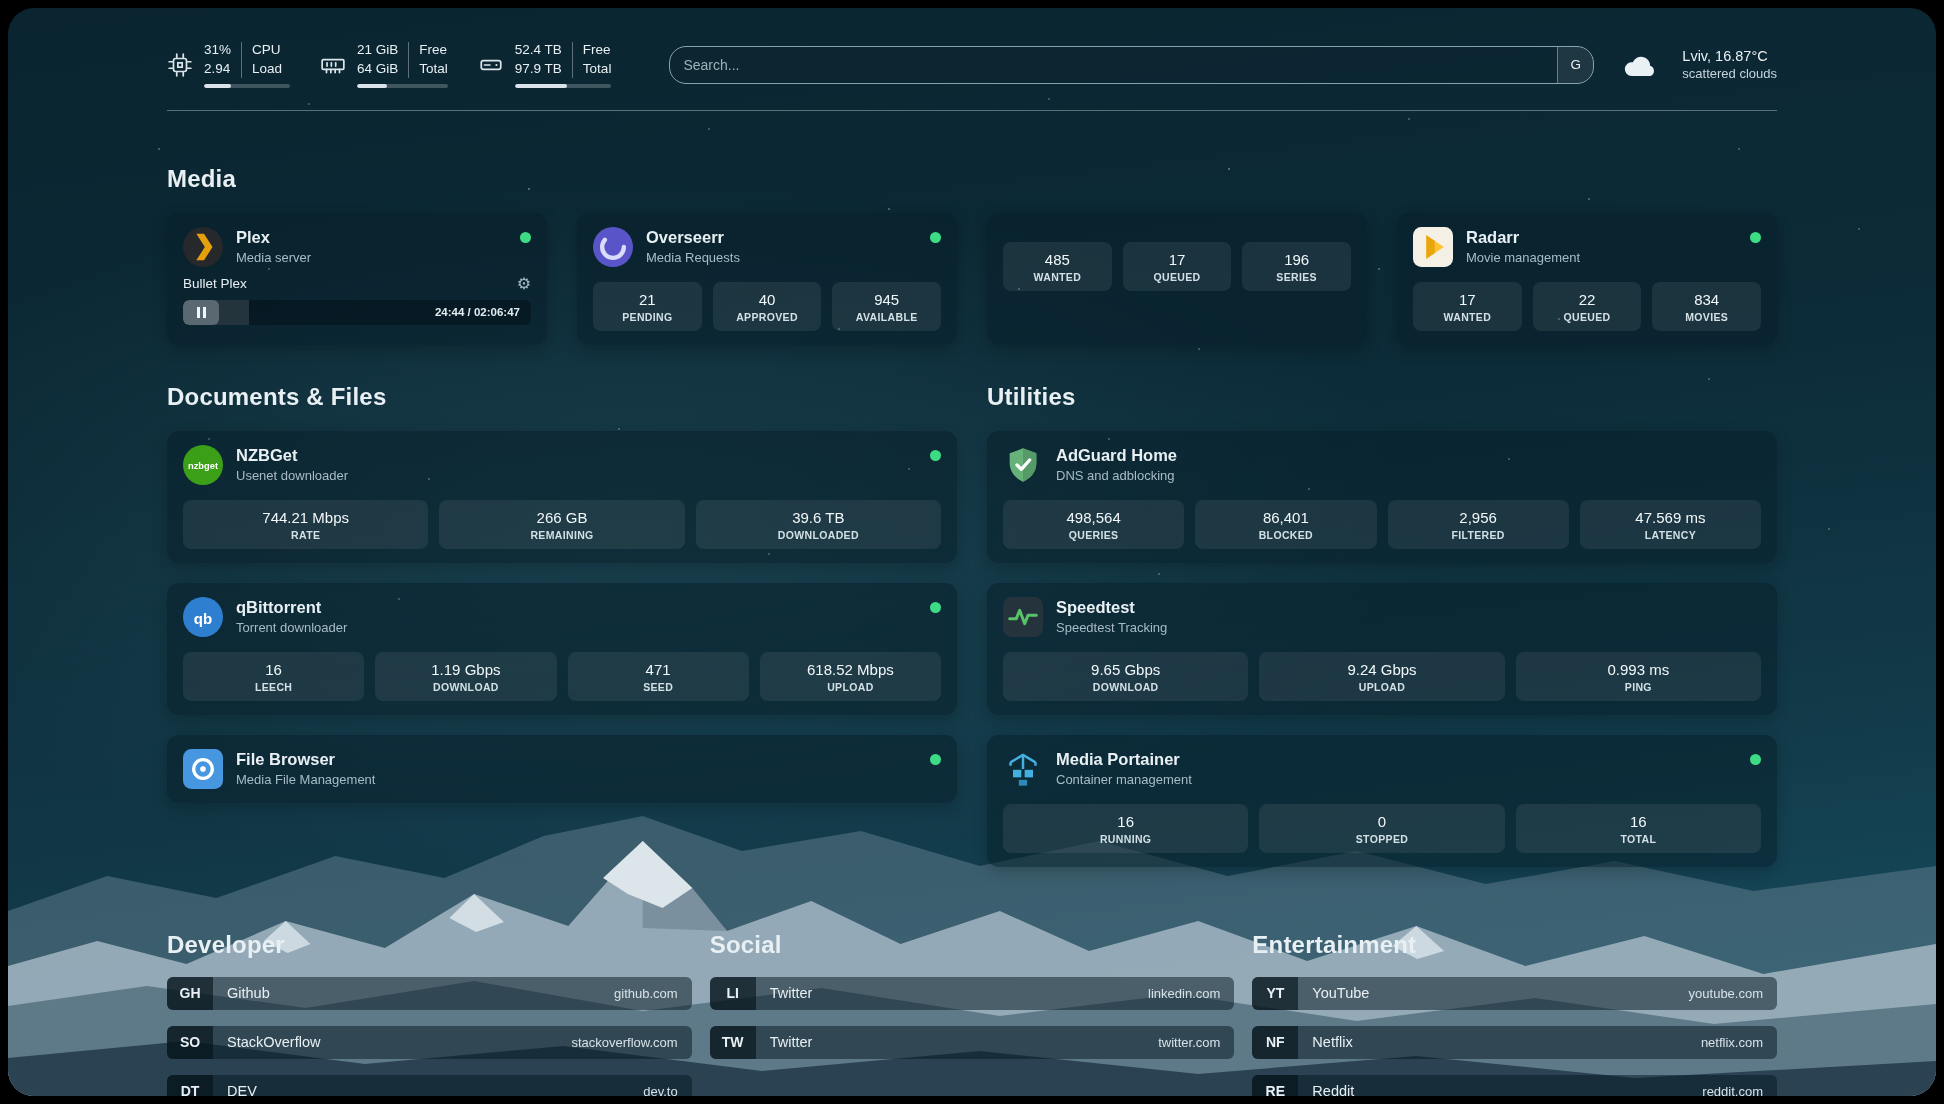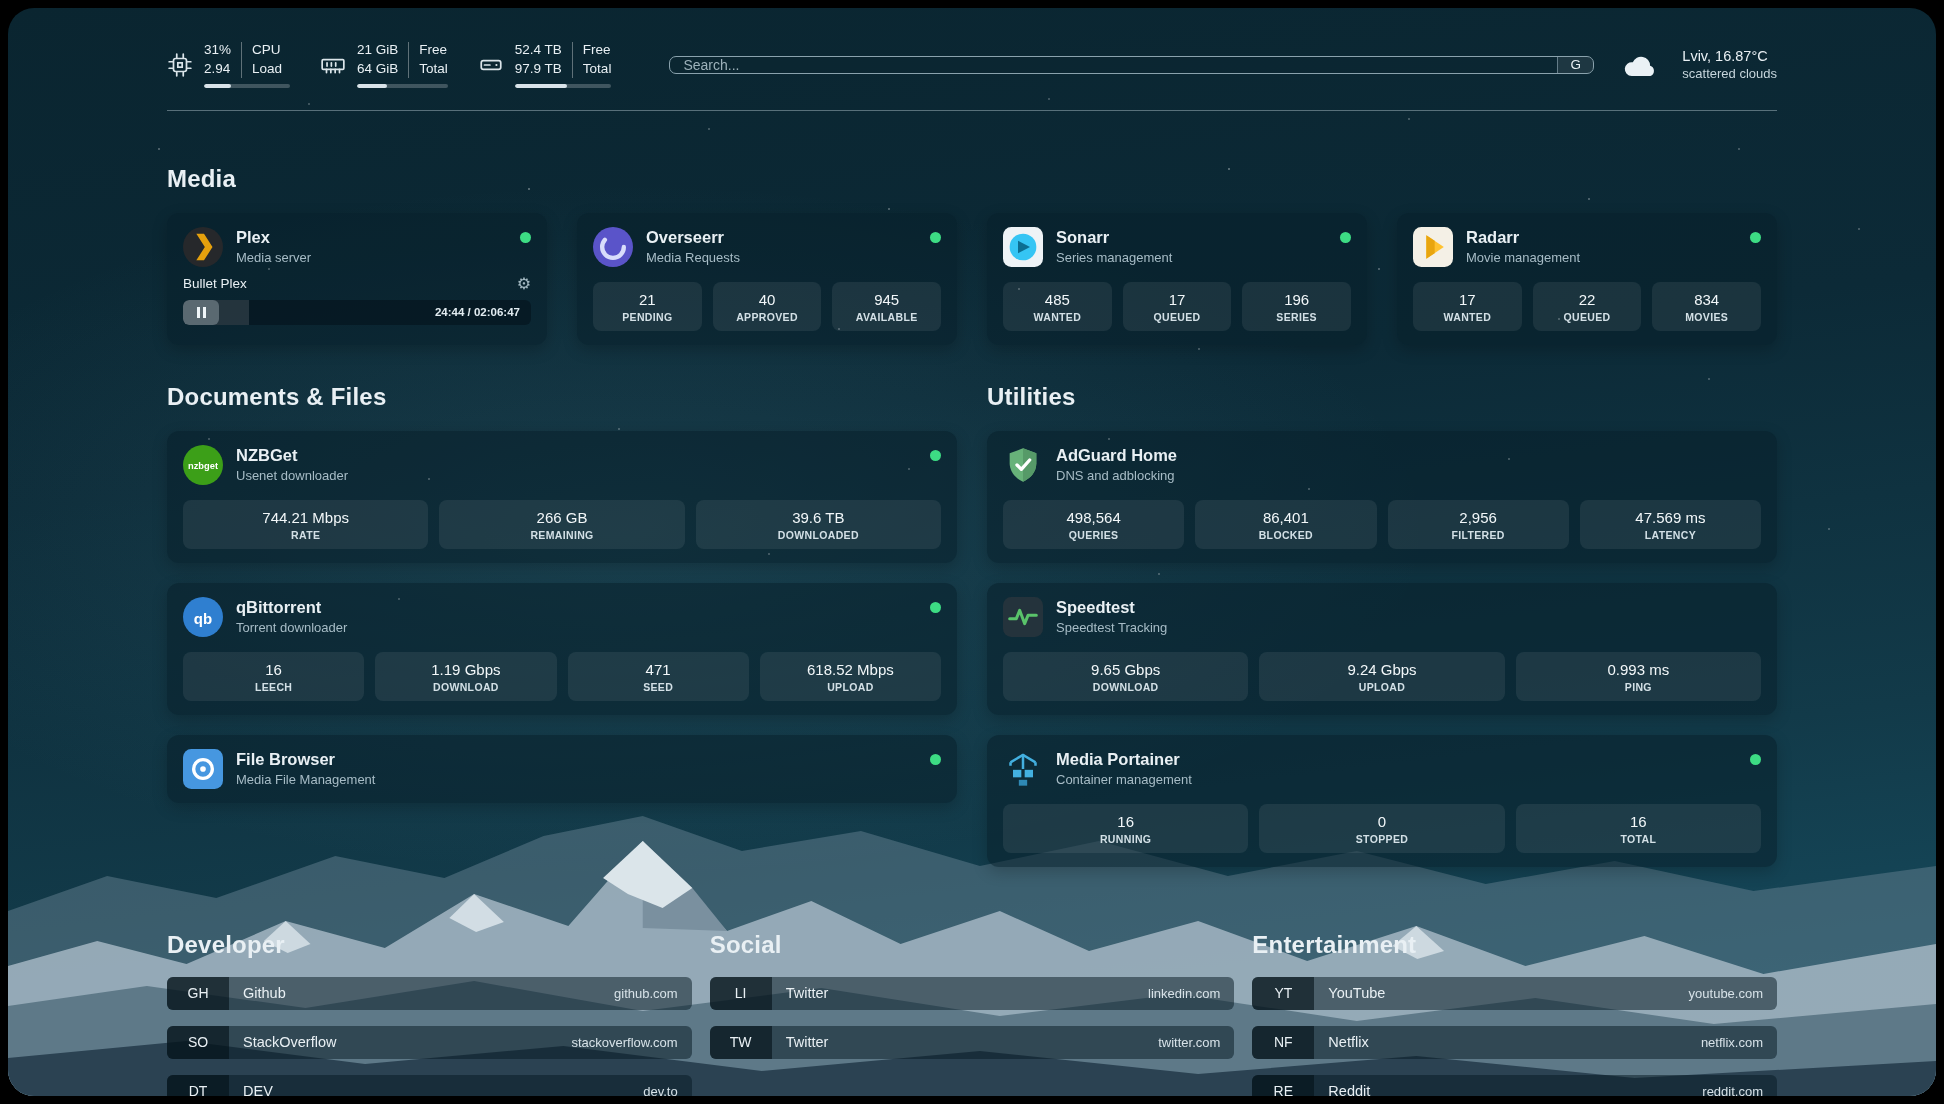--- a/index.html
+++ b/index.html
@@ -34,22 +34,22 @@
   .topbar { display:flex; align-items:center; padding-top:34px; }
   .hw-group { display:flex; align-items:center; gap:11px; margin-right:30px; }
   .hw-icon { width:26px; height:26px; color:#dbe5ea; flex:0 0 auto; }
   .hw-icon svg { width:100%; height:100%; display:block; }
   .hw-body { display:flex; flex-direction:column; gap:6px; }
   .hw-text { display:flex; align-items:stretch; gap:10px; font-size:13.5px; line-height:1.25; }
   .hw-col { display:flex; flex-direction:column; gap:2px; }
   .hw-sep { width:1px; background:rgba(255,255,255,.35); }
   .hw-bar { height:4px; width:100%; min-width:86px; border-radius:2px; background:rgba(255,255,255,.22); overflow:hidden; }
   .hw-fill { height:100%; background:var(--progress-fill,#d9e3e9); border-radius:2px; }
-  .searchbox { flex:1; display:flex; align-items:center; height:18px; margin:0 28px;
-    background:rgba(13,38,50,.55); border:1px solid #8aa2ad; border-radius:7px; overflow:hidden; }
+  .searchbox { flex:1; display:flex; align-items:center; height:38px; margin:0 28px;
+    background:rgba(13,38,50,.55); border:1px solid #8aa2ad; border-radius:17px; overflow:hidden; }
   .searchbox input { flex:1; background:transparent; border:none; outline:none; color:#e9f0f4;
     font-size:14px; padding:0 13px; font-family:inherit; }
   .searchbox input::placeholder { color:#9db1ba; }
   .search-engine { width:36px; height:100%; display:flex; align-items:center; justify-content:center;
     background:rgba(255,255,255,.08); border-left:1px solid rgba(138,162,173,.65); font-size:13.5px; cursor:pointer; }
   .weather { display:flex; align-items:center; gap:24px; }
   .weather-icon { width:36px; height:30px; }
   .weather-icon svg { width:100%; height:100%; display:block; }
   .weather-loc { font-size:14.5px; }
   .weather-cond { font-size:13px; color:#c6d5dc; margin-top:2px; }
@@ -89,22 +89,22 @@
   .columns { display:flex; gap:30px; margin-top:38px; }
   .column { flex:1; min-width:0; }
   .column .card { margin-top:20px; }
 
   
   .links-row { display:flex; gap:18px; margin-top:64px; padding-bottom:36px; }
   .links-col { flex:1; min-width:0; }
   .link-item { display:flex; align-items:center; height:33px; background:rgba(7,26,36,.52);
     border-radius:6px; margin-top:16px; overflow:hidden; cursor:pointer; }
   .links-col .link-item:first-of-type { margin-top:18px; }
-  .link-abbr { width:62px; height:100%; background:rgba(4,16,23,.6); display:flex; align-items:center;
-    justify-content:center; font-weight:400; font-size:14px; flex:0 0 auto; }
+  .link-abbr { width:46px; height:100%; background:rgba(4,16,23,.6); display:flex; align-items:center;
+    justify-content:center; font-weight:700; font-size:14px; flex:0 0 auto; }
   .link-name { margin-left:14px; font-size:14.5px; }
   .link-url { margin-left:auto; margin-right:14px; font-size:13px; color:#d7e2e8; }
 </style>
 </head>
 <body>
 
 <div class="frame">
 
   <svg class="mountains" viewBox="0 0 1944 470" preserveAspectRatio="none">
     <path d="M0,285 L100,250 L210,272 L330,230 L440,252 L540,210 L640,190 L740,225 L860,205 L980,240 L1100,215 L1230,250 L1360,225 L1490,258 L1620,235 L1760,265 L1944,240 L1944,470 L0,470 Z" fill="#64808f" opacity="0.5"></path>
@@ -275,34 +275,20 @@
               <div class="stat-label">APPROVED</div>
             </div>
             <div class="stat">
               <div class="stat-value">945</div>
               <div class="stat-label">AVAILABLE</div>
             </div>
           </div>
         </div>
 
         <div class="card media-card">
-          <div class="card-head">
-            <span class="app-icon">
-              <svg viewBox="0 0 24 24">
-                  <rect width="24" height="24" rx="5" fill="#eef3f6"></rect>
-                  <circle cx="12" cy="12" r="8" fill="#35c5f4"></circle>
-                  <path d="M9 8.2l7.2 3.8L9 15.8z" fill="#0c6e92"></path>
-                </svg>
-            </span>
-            <div>
-              <div class="app-name">Sonarr</div>
-              <div class="app-sub">Series management</div>
-            </div>
-            <span class="status-dot"></span>
-          </div>
           <div class="stats-row">
             <div class="stat">
               <div class="stat-value">485</div>
               <div class="stat-label">WANTED</div>
             </div>
             <div class="stat">
               <div class="stat-value">17</div>
               <div class="stat-label">QUEUED</div>
             </div>
             <div class="stat">

